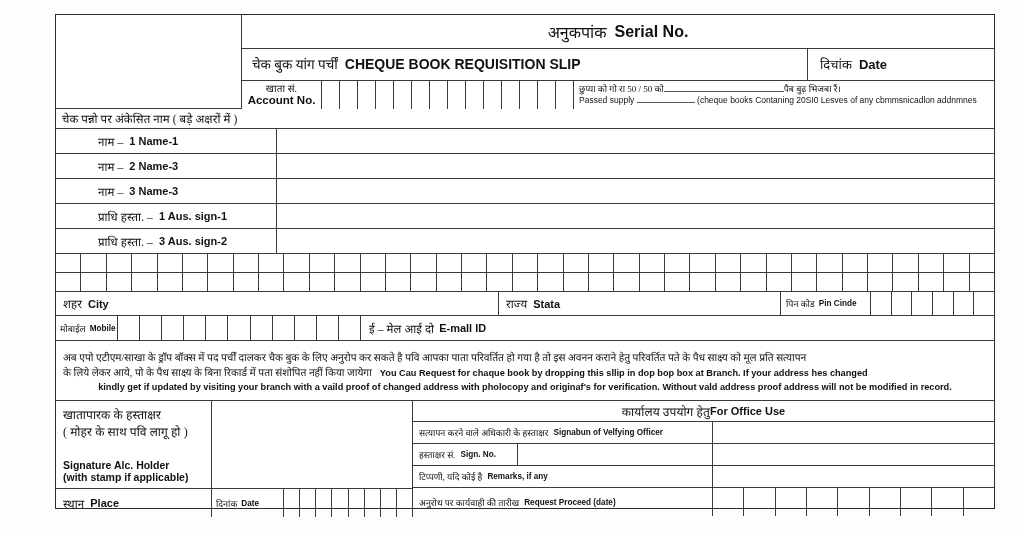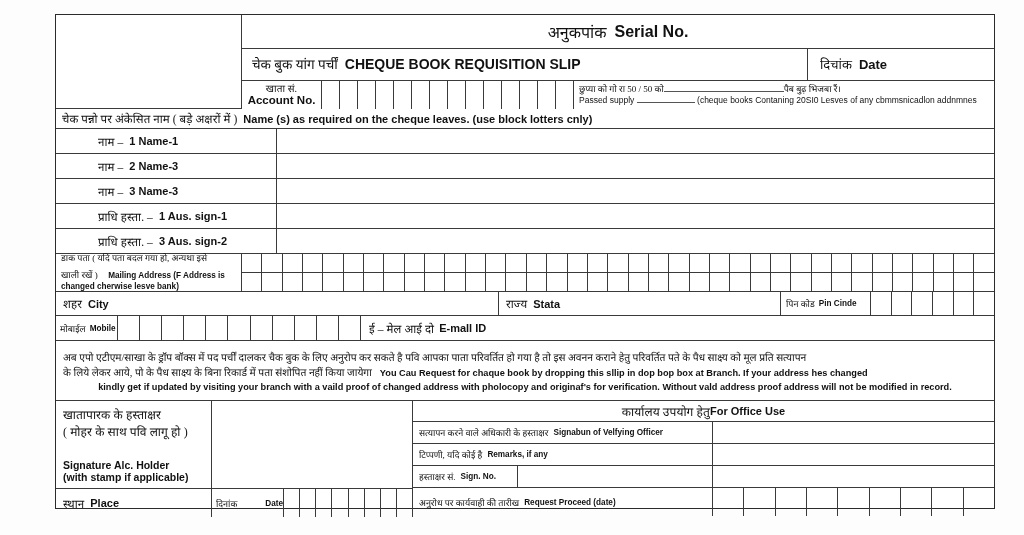--- a/index.html
+++ b/index.html
@@ -215,21 +215,21 @@
   .sign-block { flex: 1; display: flex; }
   .sign-lbl { width: 156px; border-right: 1.2px solid #3a3a3a; box-sizing: border-box;
               border-bottom: 1.2px solid #3a3a3a;
               display: flex; flex-direction: column; justify-content: space-between;
               padding: 5px 6px 5px 7px; }
   .sign-fill { flex: 1; border-bottom: 1.2px solid #3a3a3a; box-sizing: border-box; }
   .place-row { height: 28px; display: flex; }
   .place-lbl { width: 156px; border-right: 1.2px solid #3a3a3a; box-sizing: border-box;
                display:flex; align-items:center; gap:6px; padding-left:7px; }
   .pdate-lbl { width: 72px; border-right: 1.2px solid #3a3a3a; box-sizing: border-box;
-               display:flex; align-items:center; gap:4px; padding-left:4px;justify-content:space-between; }
+               display:flex; align-items:center; gap:4px; padding-left:4px; }
   .pdate-boxes { flex: 1; }
 
   .bot-right { flex: 1; display: flex; flex-direction: column; }
   .office-head { height: 21px; display:flex; align-items:center; justify-content:center;
                  border-bottom: 1.2px solid #3a3a3a; box-sizing: border-box; }
   .off-row { display: flex; border-bottom: 1.2px solid #3a3a3a; box-sizing: border-box; }
   .off-row:last-child { border-bottom: none; }
   .off-lbl { box-sizing: border-box; display:flex; align-items:center; gap:5px;
              padding-left: 6px; border-right: 1.2px solid #3a3a3a; }
   .off-fill { flex: 1; }
@@ -296,21 +296,20 @@
               <span>Passed supply</span> <span class="dline" style="width:58px"></span> <span>(cheque books Contaning 20SI0 Lesves of any cbmmsnicadlon addnmnes</span>
             </div>
           </div>
         </div>
 
       </div>
     </div>
 
     <div class="name-head">
       <span class="hi">चेक पन्नो पर अंकेसित नाम ( बड़े अक्षरों में )</span>
-      <span class="en">Name (s) as required on the cheque leaves. (use block lotters cnly)</span>
     </div>
 
     <div class="name-row">
       <div class="name-lbl">
         <span class="hi">नाम –</span>
         <span class="en">1 Name-1</span>
       </div>
       <div class="name-fill"></div>
     </div>
 
@@ -340,28 +339,20 @@
 
     <div class="name-row">
       <div class="name-lbl">
         <span class="hi">प्राधि हस्ता. –</span>
         <span class="en">3 Aus. sign-2</span>
       </div>
       <div class="name-fill"></div>
     </div>
 
     <div class="addr-row">
-      <div class="addr-lbl">
-        <span class="hi-sm">डाक पता ( यदि पता बदल गया हो, अन्यथा इसे</span>
-        <span style="white-space:nowrap;">
-          <span class="hi-sm">खाली रखें )</span>
-          <span class="en-sm" style="margin-left:6px">Mailing Address (F Address is</span>
-        </span>
-        <span class="en-sm">changed cherwise lesve bank)</span>
-      </div>
       <div class="addr-grid">
         <div class="gridbox">
             <div class="gridrow">
               <i></i>
               <i></i>
               <i></i>
               <i></i>
               <i></i>
               <i></i>
               <i></i>
@@ -547,33 +538,33 @@
 
         <div class="off-row" style="height:22px">
           <div class="off-lbl" style="width:300px">
             <span class="hi-sm">सत्यापन करने वाले अधिकारी के हस्ताक्षर</span>
             <span class="en-sm">Signabun of Velfying Officer</span>
           </div>
           <div class="off-fill"></div>
         </div>
 
         <div class="off-row" style="height:22px">
+          <div class="off-lbl" style="width:105px">
+            <span class="hi-sm">हस्ताक्षर सं.</span>
+            <span class="en-sm">Sign. No.</span>
+          </div>
+          <div class="off-fill2" style="width:195px"></div>
+          <div class="off-fill"></div>
+        </div>
+
+        <div class="off-row" style="height:22px">
           <div class="off-lbl" style="width:300px">
             <span class="hi-sm">टिप्पणी, यदि कोई है</span>
             <span class="en-sm">Remarks, if any</span>
           </div>
-          <div class="off-fill"></div>
-        </div>
-
-        <div class="off-row" style="height:22px">
-          <div class="off-lbl" style="width:105px">
-            <span class="hi-sm">हस्ताक्षर सं.</span>
-            <span class="en-sm">Sign. No.</span>
-          </div>
-          <div class="off-fill2" style="width:195px"></div>
           <div class="off-fill"></div>
         </div>
 
         <div class="off-row" style="height:28px">
           <div class="off-lbl" style="width:300px">
             <span class="hi-sm">अनुरोध पर कार्यवाही की तारीख</span>
             <span class="en-sm">Request Proceed (date)</span>
           </div>
           <div class="off-fill">
             <div class="boxes">

